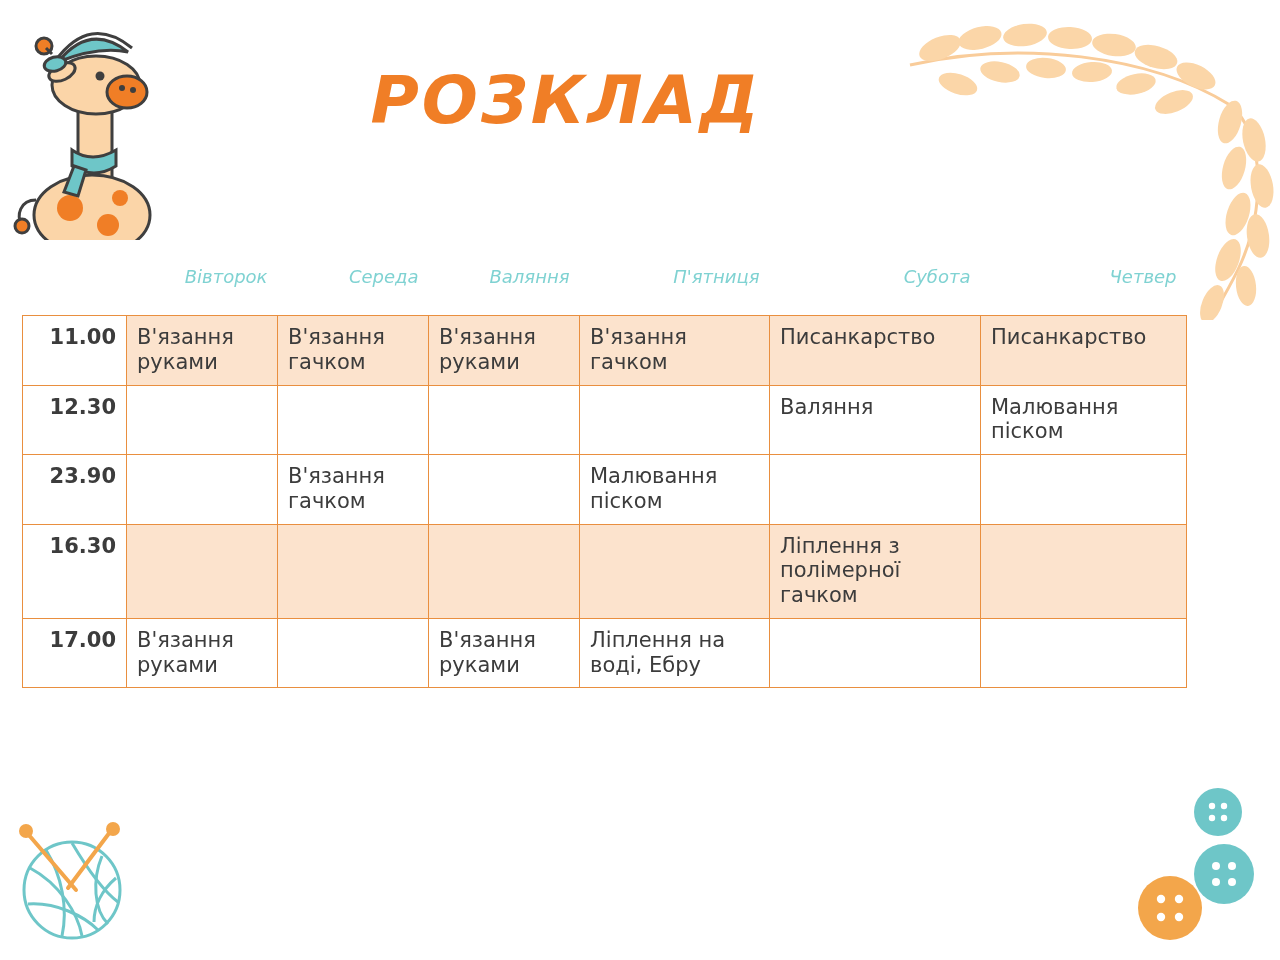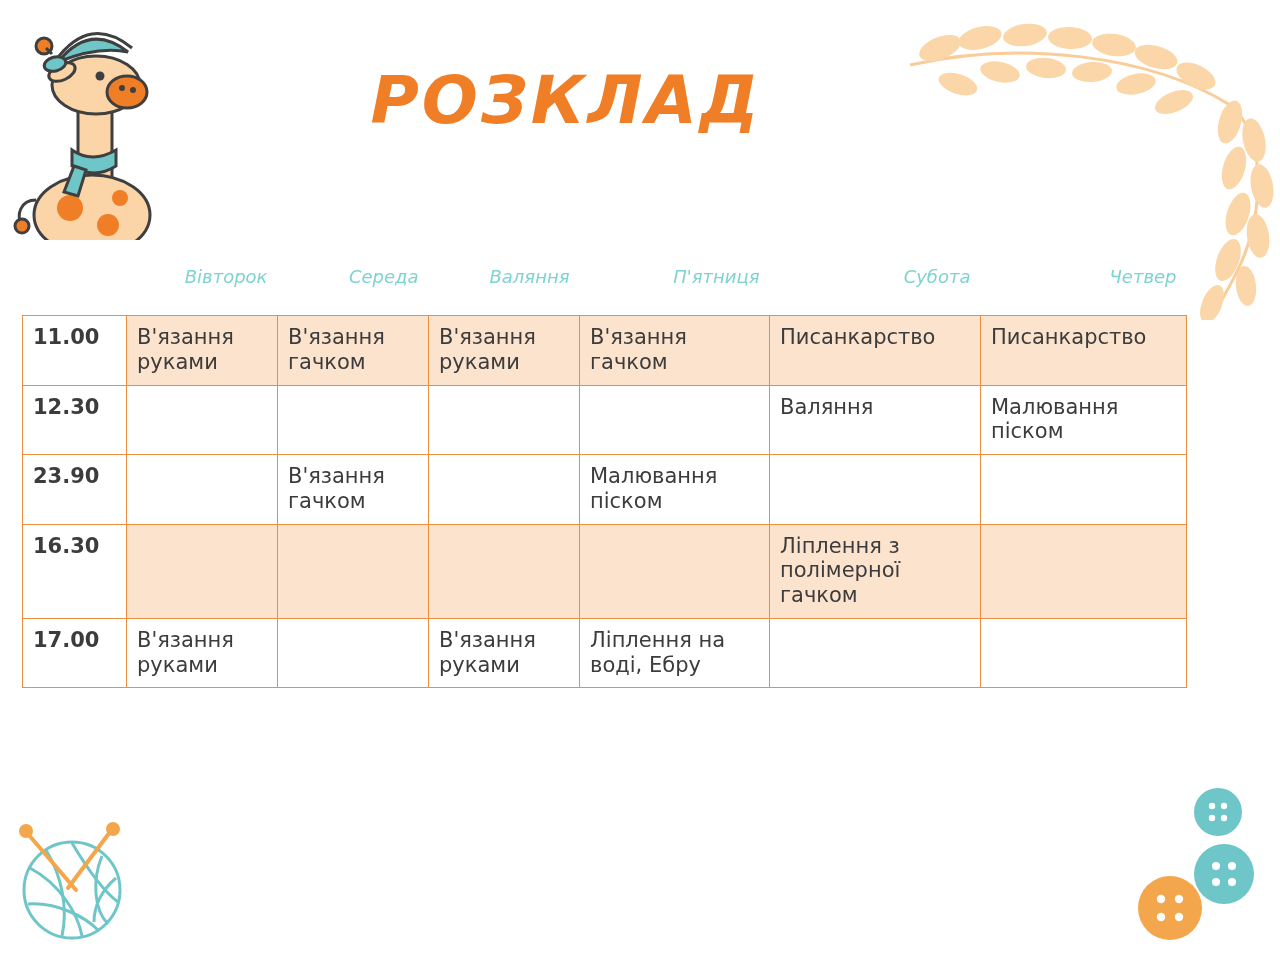--- a/index.html
+++ b/index.html
@@ -81,21 +81,21 @@
     font-style: italic;
   }
   table.schedule thead th.corner {
     border: none;
     background: #ffffff;
   }
   td.time {
     color: #f4941f;
     font-weight: bold;
     font-size: 21px;
-    text-align: left;
+    text-align: right;
     border-left: none;
     background: transparent;
     vertical-align: top;
     padding-top: 11px;
   }
   tr.shaded td { background: #fce3cd; }
   tr.plain td { background: #ffffff; }
   tr.shaded td.time { background: transparent; }
   tr.plain td.time { background: transparent; }
 

